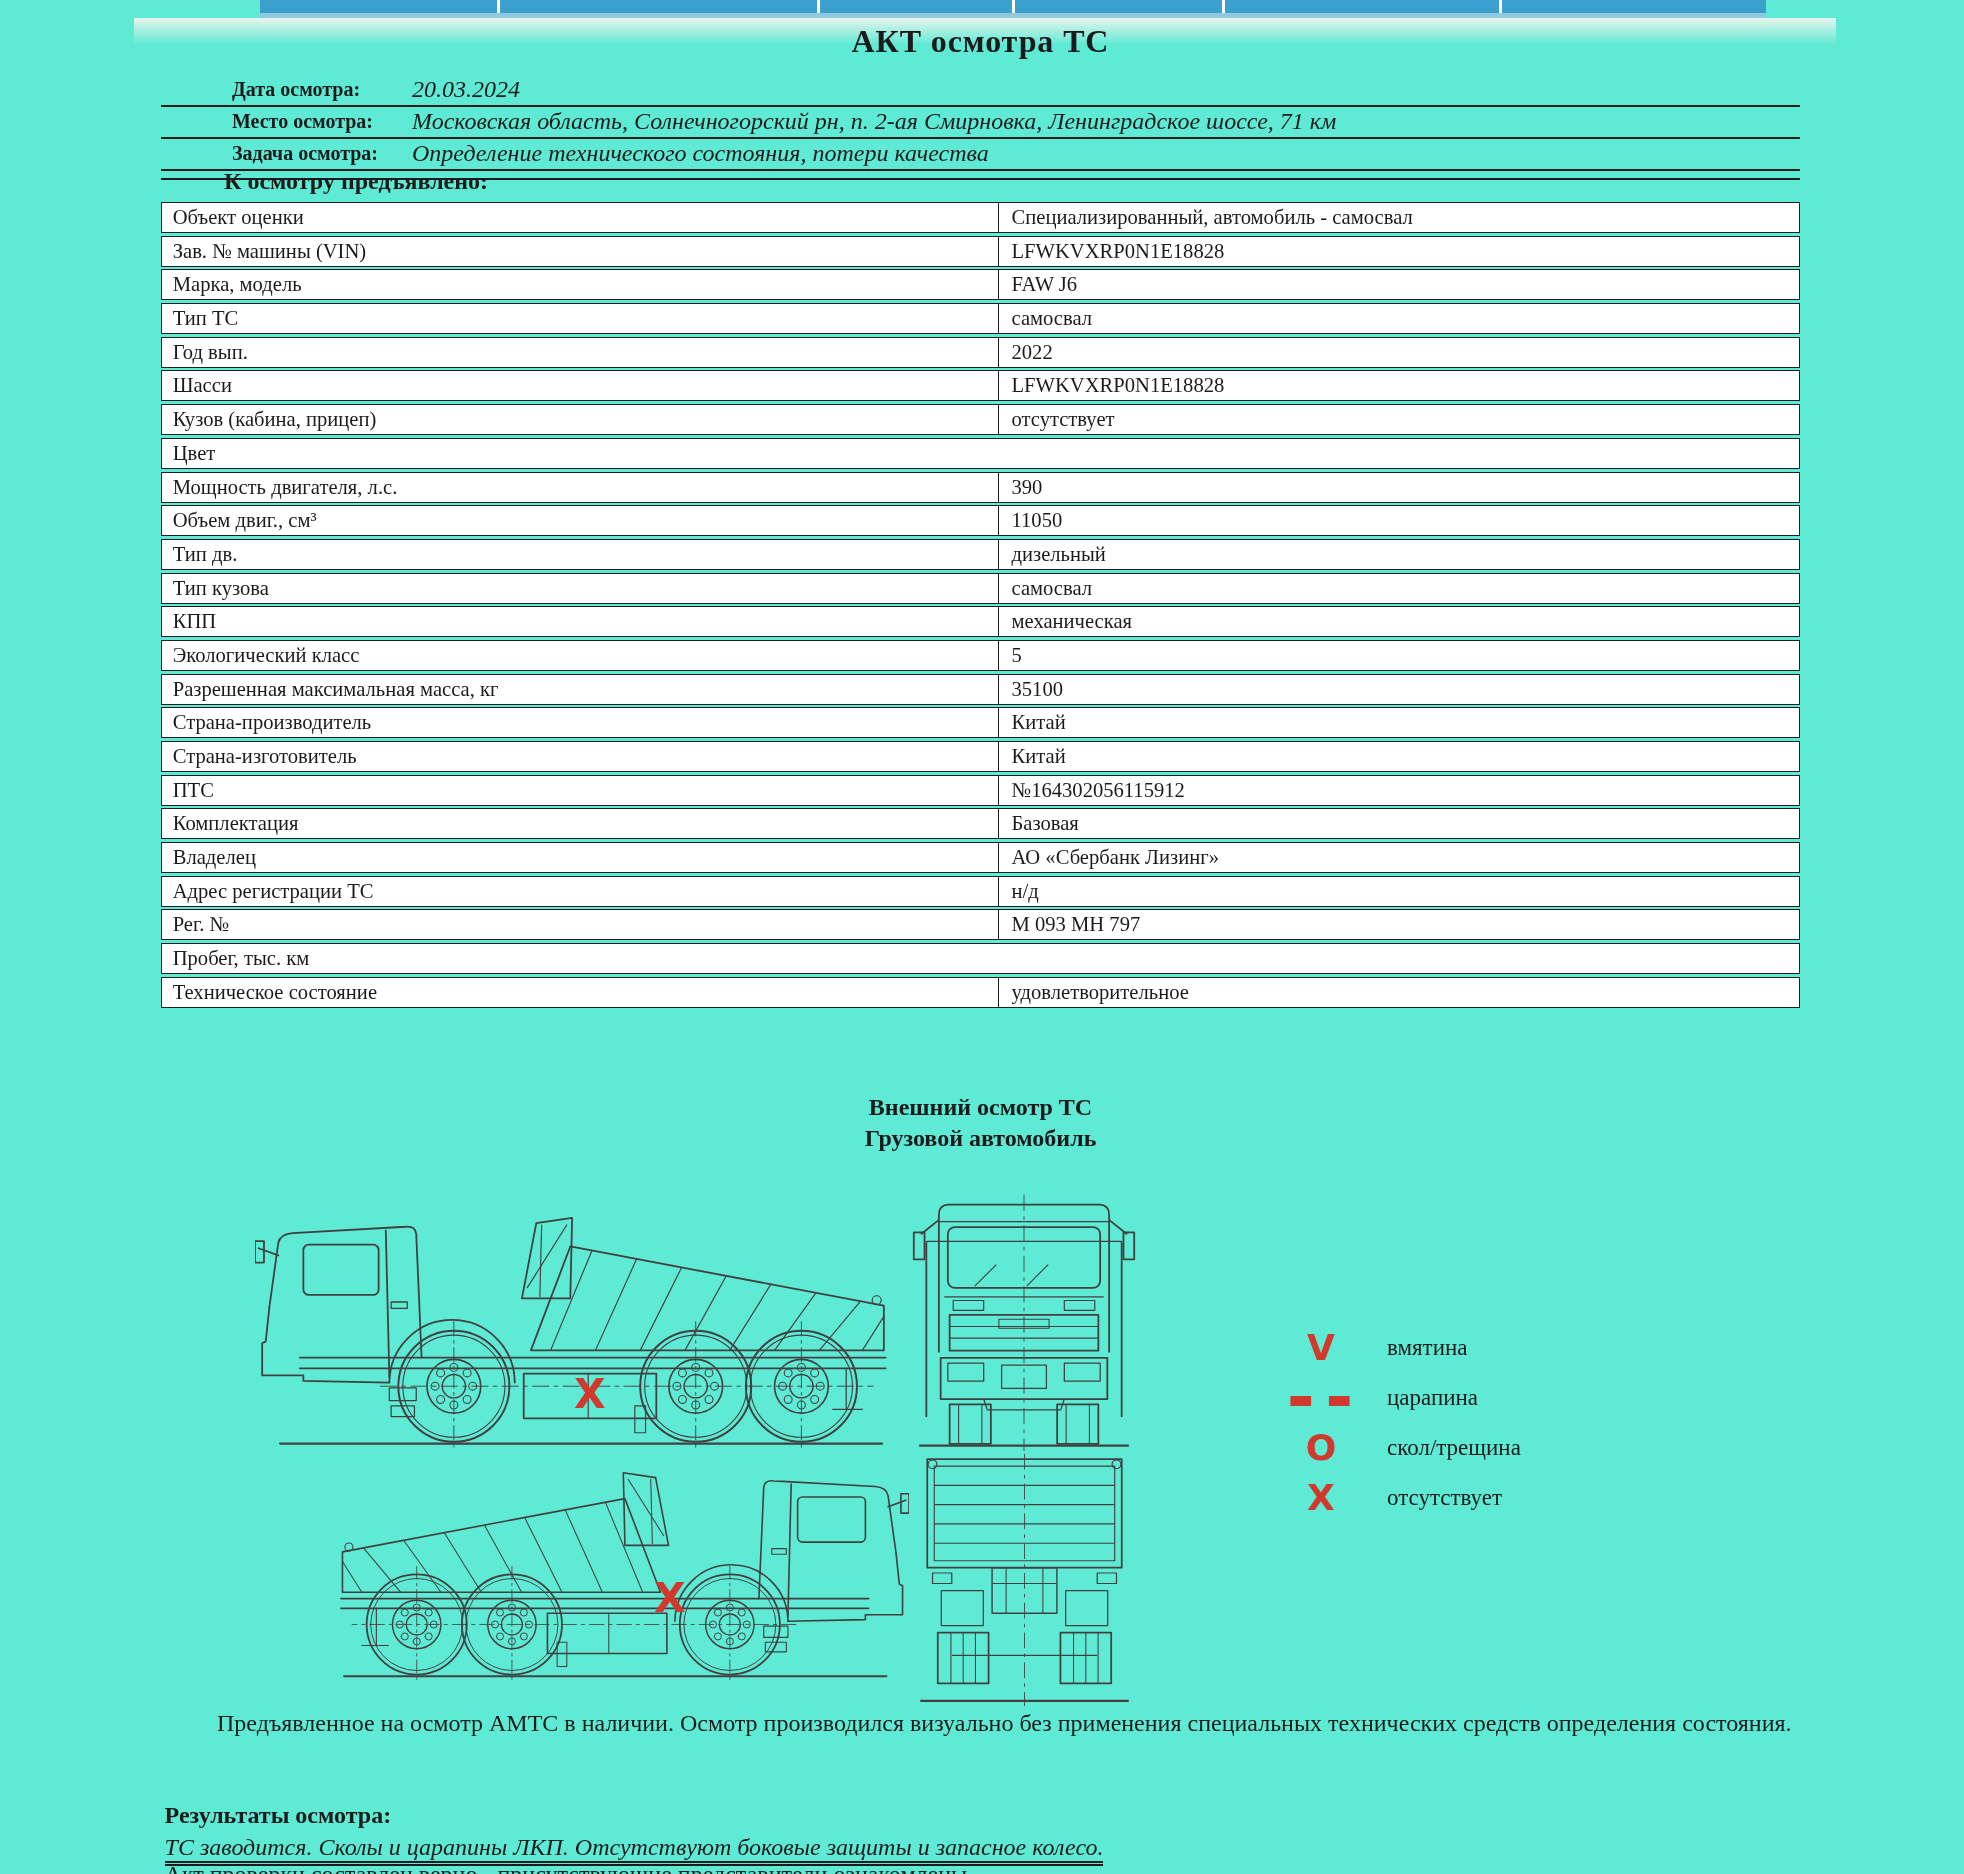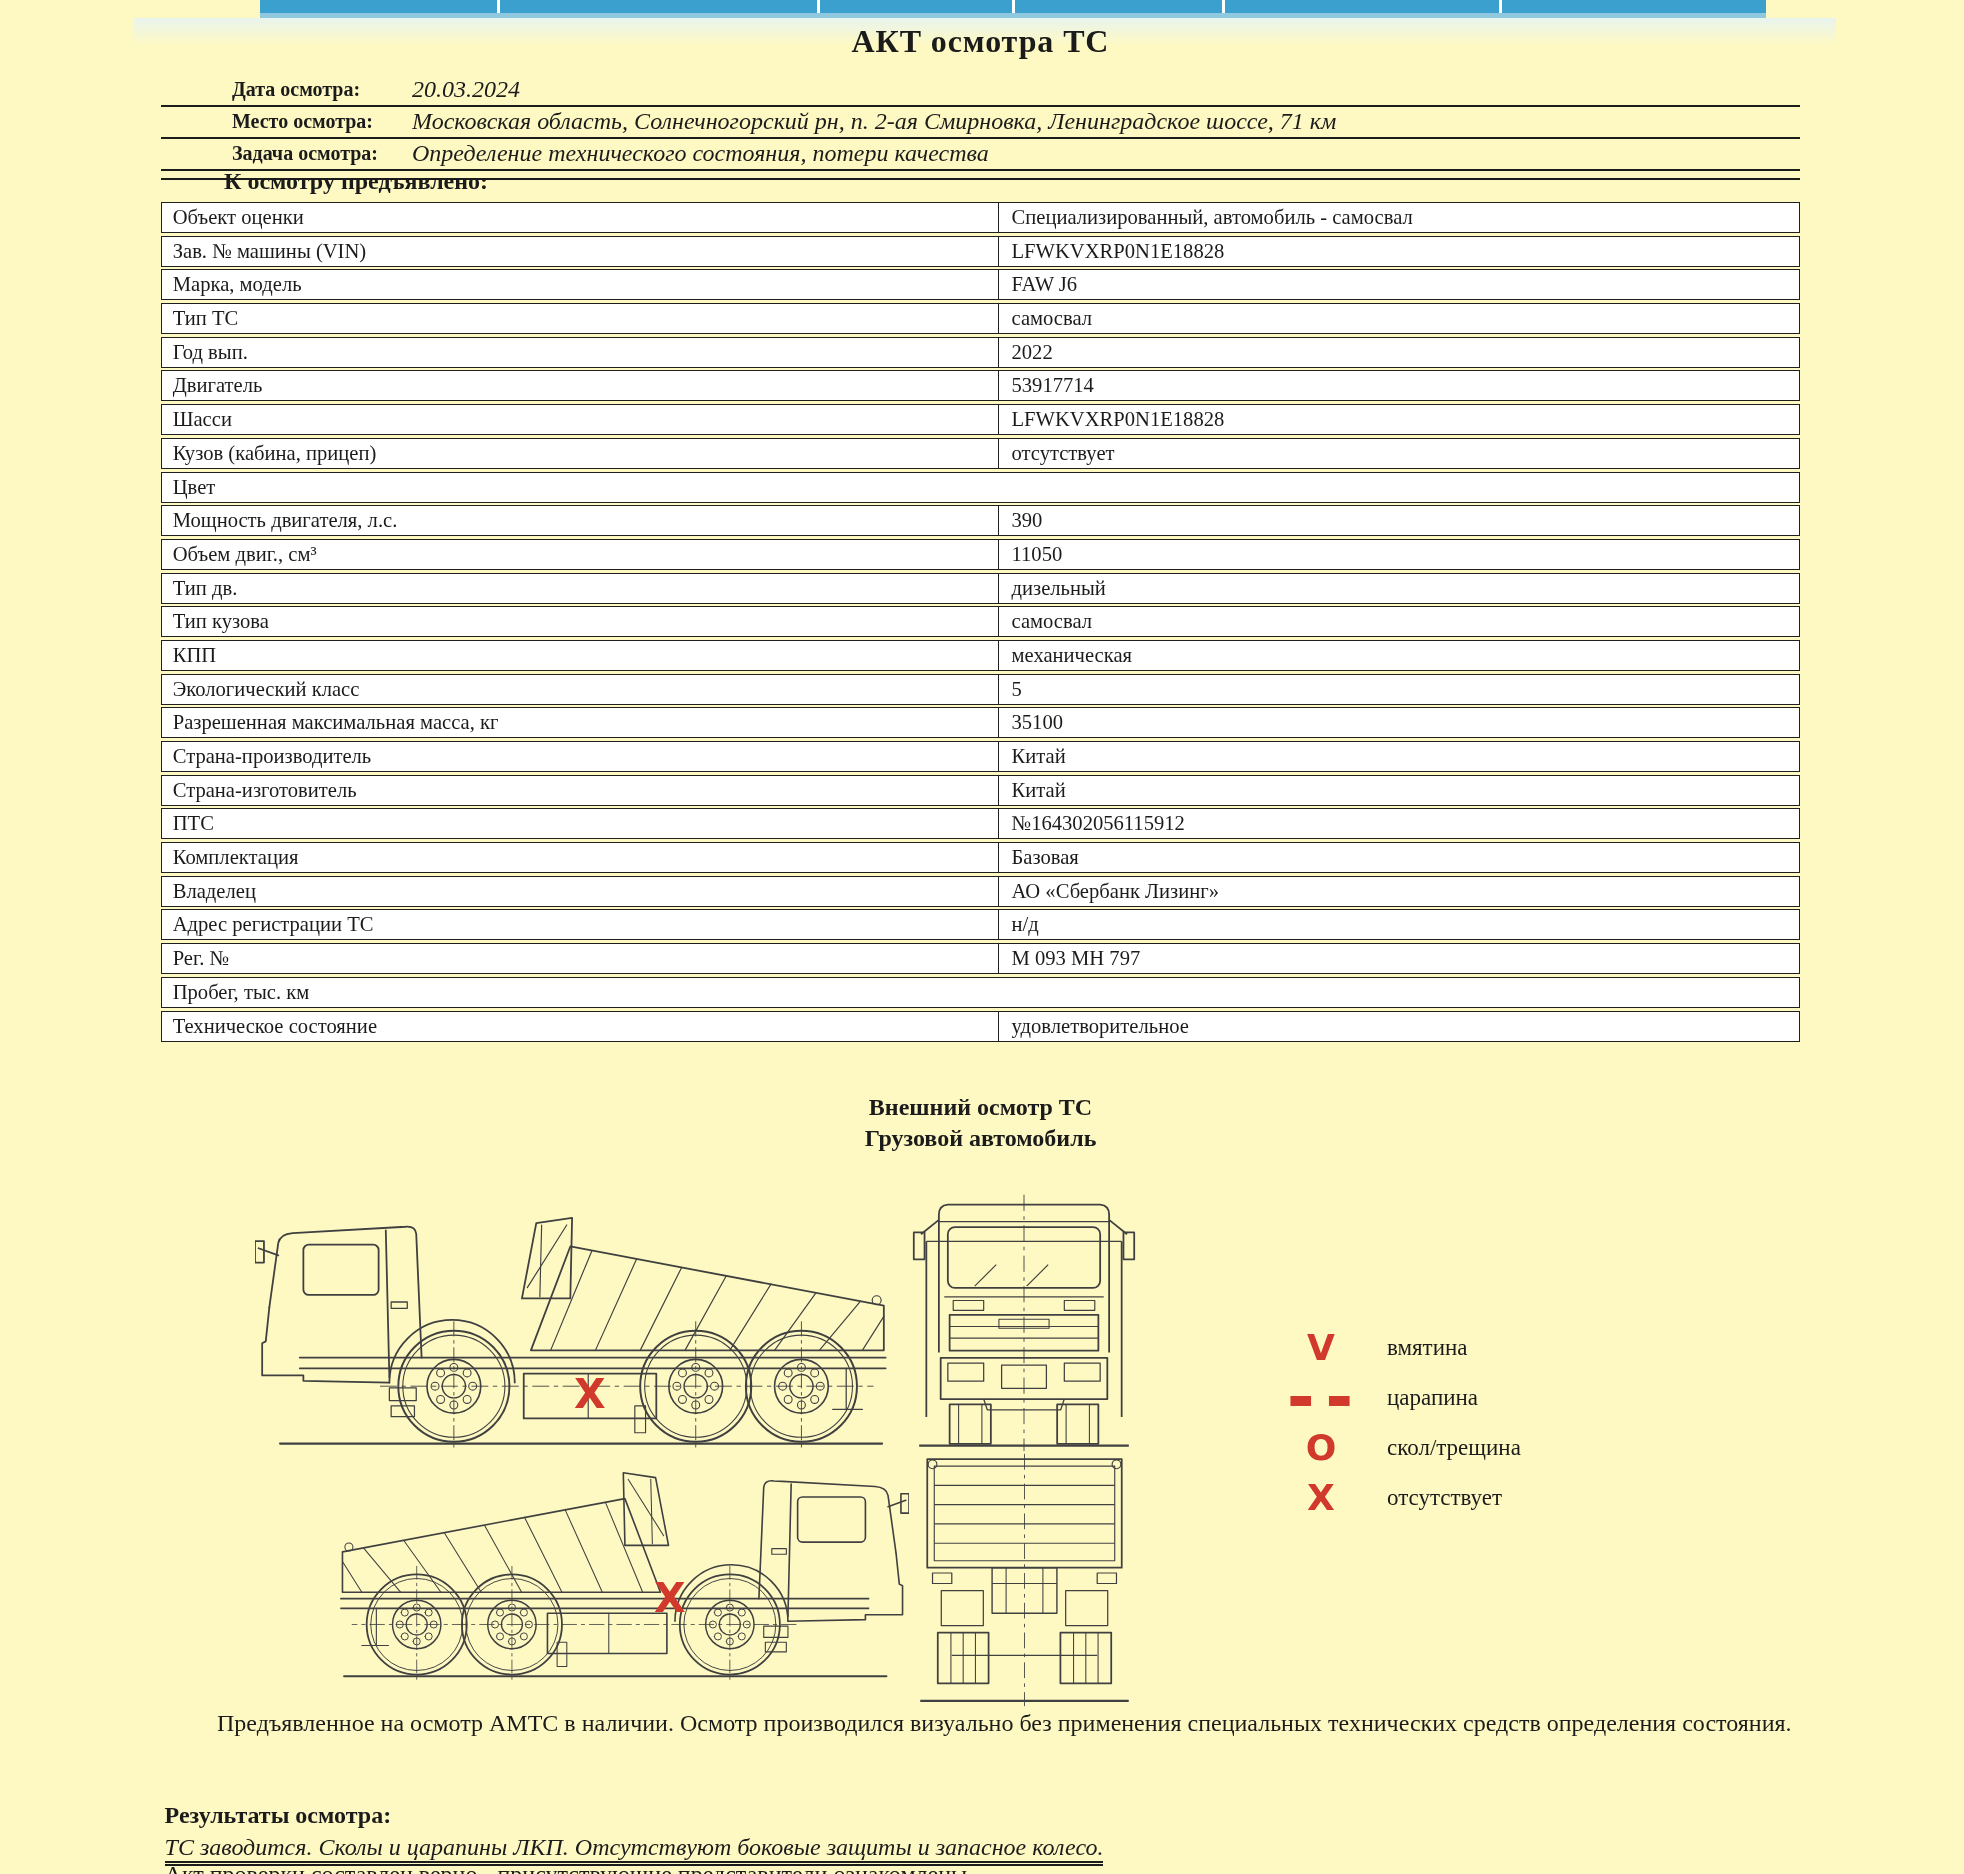--- a/index.html
+++ b/index.html
@@ -1,17 +1,17 @@
 <!DOCTYPE html>
 <html style="font-size:14.3px"><head>
 <meta charset="utf-8">
 <style>
   html,body{margin:0;padding:0;background:#ffffff;}
   .page{
-    position:relative;width:1964px;height:1874px;overflow:hidden;background:#fef9c3;
+    position:relative;width:1964px;height:1874px;overflow:hidden;background:#5eead4;
     font-family:"Liberation Serif","DejaVu Serif",serif;color:#1b1b1b;
   }
   
   .topbar{position:absolute;left:260px;top:0;width:1506px;height:13.4px;background:#3BA0CE;}
   .topbar i{position:absolute;top:0;width:2.7px;height:13.4px;background:#ffffff;}
   .topbar-under{position:absolute;left:260px;top:13.4px;width:1506px;height:4.5px;background:#8fc8df;}
   .topbar-glow{position:absolute;left:134px;top:18px;width:1702px;height:27px;
     background:linear-gradient(#e8f4ee,rgba(255,255,255,0));}
   .content{position:absolute;left:161px;top:0;width:1639px;}
   
@@ -240,24 +240,20 @@
         <div class="trow">
           <div class="c1">Тип ТС</div>
           <div class="c2">самосвал</div>
         </div>
 
         <div class="trow">
           <div class="c1">Год вып.</div>
           <div class="c2">2022</div>
         </div>
 
-        <div class="trow">
-          <div class="c1">Двигатель</div>
-          <div class="c2">53917714</div>
-        </div>
 
         <div class="trow">
           <div class="c1">Шасси</div>
           <div class="c2">LFWKVXRP0N1E18828</div>
         </div>
 
         <div class="trow">
           <div class="c1">Кузов (кабина, прицеп)</div>
           <div class="c2">отсутствует</div>
         </div>

